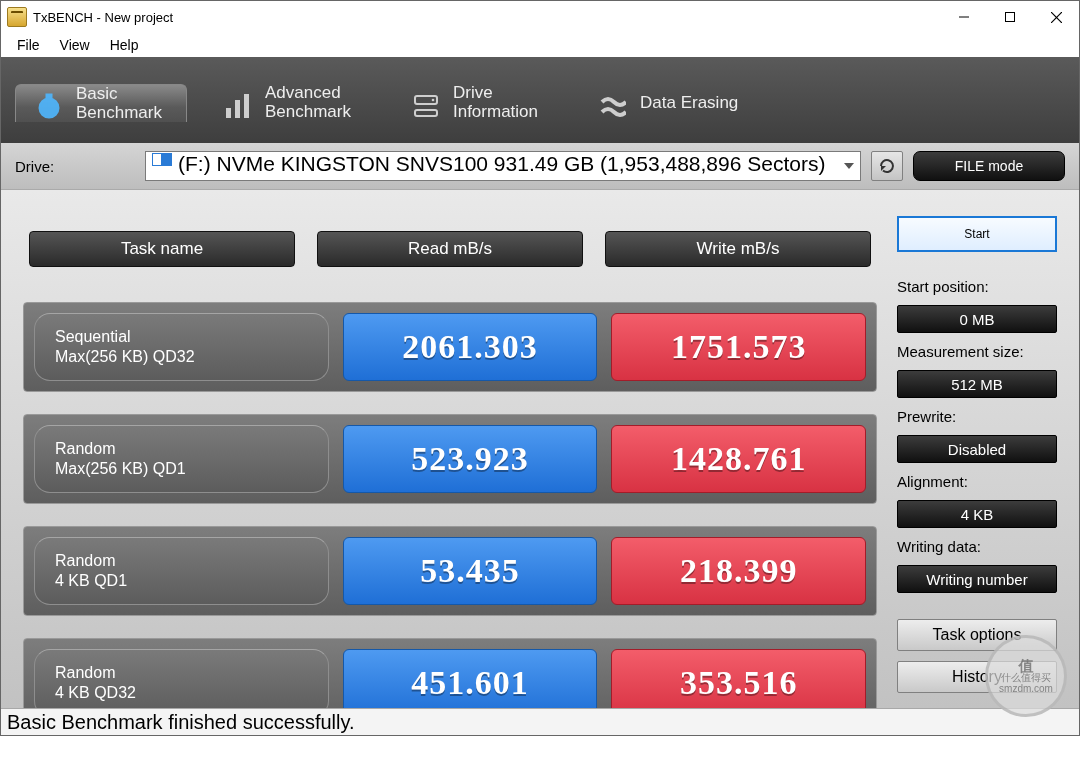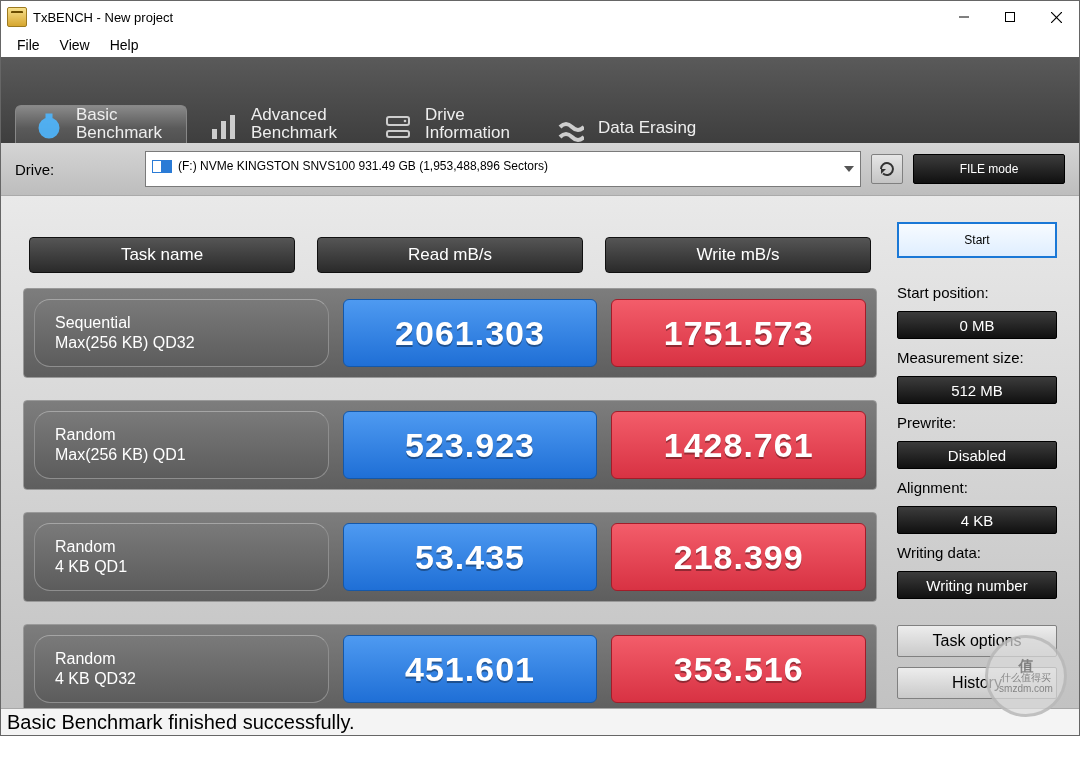--- a/index.html
+++ b/index.html
@@ -8,43 +8,43 @@
 .titlebar{height:32px;display:flex;align-items:center;padding:0 0 0 6px;background:#fff}
 .titlebar .app-icon{width:18px;height:18px;margin-right:6px;background:linear-gradient(#f7e08c,#d6a62f);border:1px solid #9c7a1f;border-radius:2px;position:relative}
 .titlebar .app-icon:before{content:"";position:absolute;inset:3px;border-top:2px solid #6b4d00;border-radius:1px}
 .title-text{font-size:13px;color:#000}
 .win-btns{margin-left:auto;display:flex;height:100%}
 .win-btn{width:46px;height:100%;display:flex;align-items:center;justify-content:center;color:#000}
 
 .menubar{height:24px;display:flex;align-items:center;padding:0 6px;background:#fff;gap:0}
 .menubar .menu-item{padding:2px 10px;font-size:14px}
 
-.toolbar{height:80px;background:#4a4a4a;background:linear-gradient(#5a5a5a,#3e3e3e);display:flex;align-items:flex-end;padding:6px 14px 0 14px;gap:4px}
+.toolbar{height:80px;background:#4a4a4a;background:linear-gradient(#5a5a5a,#3e3e3e);display:flex;align-items:center;padding:6px 14px 0 14px;gap:18px}
 .tab{display:flex;align-items:center;gap:12px;color:#eee;font-size:17px;padding:0 24px 0 18px;border-radius:6px 6px 0 0;line-height:1.1;white-space:pre-line}
 .tab .ticon{width:30px;height:30px;display:flex;align-items:flex-end;justify-content:center;opacity:.9}
 .tab.active{background:#6b6b6b;background:linear-gradient(#8a8a8a,#5a5a5a 60%,#505050);border:1px solid #888;border-bottom:none}
 .tab.active .ticon svg *{fill:#4fb7ff;stroke:#4fb7ff}
 
 .drive-row{background:linear-gradient(#d5d5d5,#bdbdbd);padding:8px 14px;display:flex;align-items:center;gap:10px;border-bottom:1px solid #aaa;font-size:15px}
 .drive-row .lbl{min-width:120px}
-.drive-select{flex:1;max-width:720px;height:28px;border:1px solid #7a7a7a;background:#fff;display:flex;align-items:center;padding:0 30px 6px 6px;position:relative;font-size:12px}
+.drive-select{flex:1;max-width:720px;height:28px;border:1px solid #7a7a7a;background:#fff;display:flex;padding:0 30px 0 6px;position:relative;font-size:21px}
 .drive-select .dicon{width:20px;height:14px;margin-right:6px;position:relative}
 .drive-select .dicon:before{content:"";position:absolute;left:0;top:1px;width:9px;height:11px;background:#fff;border:1px solid #2a7bd6}
 .drive-select .dicon:after{content:"";position:absolute;right:0;top:1px;width:9px;height:11px;background:#2a7bd6;border:1px solid #2a7bd6}
 .drive-select .chev{position:absolute;right:6px;top:50%;transform:translateY(-50%);border-top:6px solid #555;border-left:5px solid transparent;border-right:5px solid transparent}
 .icon-btn{width:30px;height:28px;border:1px solid #808080;background:linear-gradient(#e6e6e6,#c4c4c4);display:flex;align-items:center;justify-content:center;border-radius:2px}
-.mode-btn{margin-left:auto;width:150px;height:28px;background:linear-gradient(#3c3c3c,#101010);color:#fff;display:flex;align-items:center;justify-content:center;border:1px solid #000;border-radius:2px;font-size:12px}
+.mode-btn{margin-left:auto;width:150px;height:28px;background:linear-gradient(#3c3c3c,#101010);color:#fff;display:flex;align-items:center;justify-content:center;border:1px solid #000;border-radius:7px;font-size:14px}
 
 .content{flex:1;background:linear-gradient(#e9e9e9,#c2c2c2);padding:26px 22px 6px 22px;display:flex;gap:20px;overflow:hidden}
 .results{flex:1;display:flex;flex-direction:column}
-.hdr-row{display:flex;gap:22px;padding:15px 6px}
+.hdr-row{display:flex;gap:22px;margin-bottom:20px;padding:15px 6px}
 .hdr-cell{flex:1;height:34px;border-radius:4px;background:linear-gradient(#555,#2a2a2a);color:#fff;text-align:center;line-height:34px;border:1px solid #111;font-size:17px}
 .res-row{display:flex;gap:14px;background:linear-gradient(#7d7d7d,#5e5e5e);border:1px solid #999;border-radius:4px;padding:10px 10px;margin-bottom:22px}
 .task-cell{flex:1;color:#fff;background:linear-gradient(#7a7a7a,#5c5c5c);border:1px solid #8e8e8e;border-top-color:#a5a5a5;border-radius:16px;display:flex;flex-direction:column;justify-content:center;padding:8px 20px;font-size:16px;line-height:1.25}
-.val-cell{flex:1;color:#fff;border-radius:6px;display:flex;align-items:center;justify-content:center;font-family:Liberation Sans, sans-serif;font-weight:bold;font-size:34px;letter-spacing:1px;text-shadow:0 2px 0 rgba(0,0,0,.35);border:1px solid rgba(0,0,0,.3);height:66px}
+.val-cell{flex:1;color:#fff;border-radius:6px;display:flex;align-items:center;justify-content:center;font-family:Liberation Serif, serif;font-weight:bold;font-size:34px;letter-spacing:1px;text-shadow:0 2px 0 rgba(0,0,0,.35);border:1px solid rgba(0,0,0,.3);height:66px}
 .val-cell.read{background:linear-gradient(#4e9af1,#1f6fd6);border-color:#1558a8}
 .val-cell.write{background:linear-gradient(#f35d6a,#d83243);border-color:#a31c29}
 
 .sidebar{width:160px;display:flex;flex-direction:column;gap:10px;font-size:15px}
 .start-btn{height:32px;border:2px solid #1a78d6;background:linear-gradient(#f7fbff,#dfeeff);display:flex;align-items:center;justify-content:center;font-size:12px}
 .sep{height:6px}
 .slabel{color:#000}
 .sval{height:26px;background:linear-gradient(#3c3c3c,#101010);color:#fff;border:1px solid #000;border-radius:2px;display:flex;align-items:center;justify-content:center;font-size:15px}
 .sbutton{height:30px;background:linear-gradient(#ededed,#c9c9c9);border:1px solid #808080;border-radius:2px;display:flex;align-items:center;justify-content:center;font-size:16px}
 

